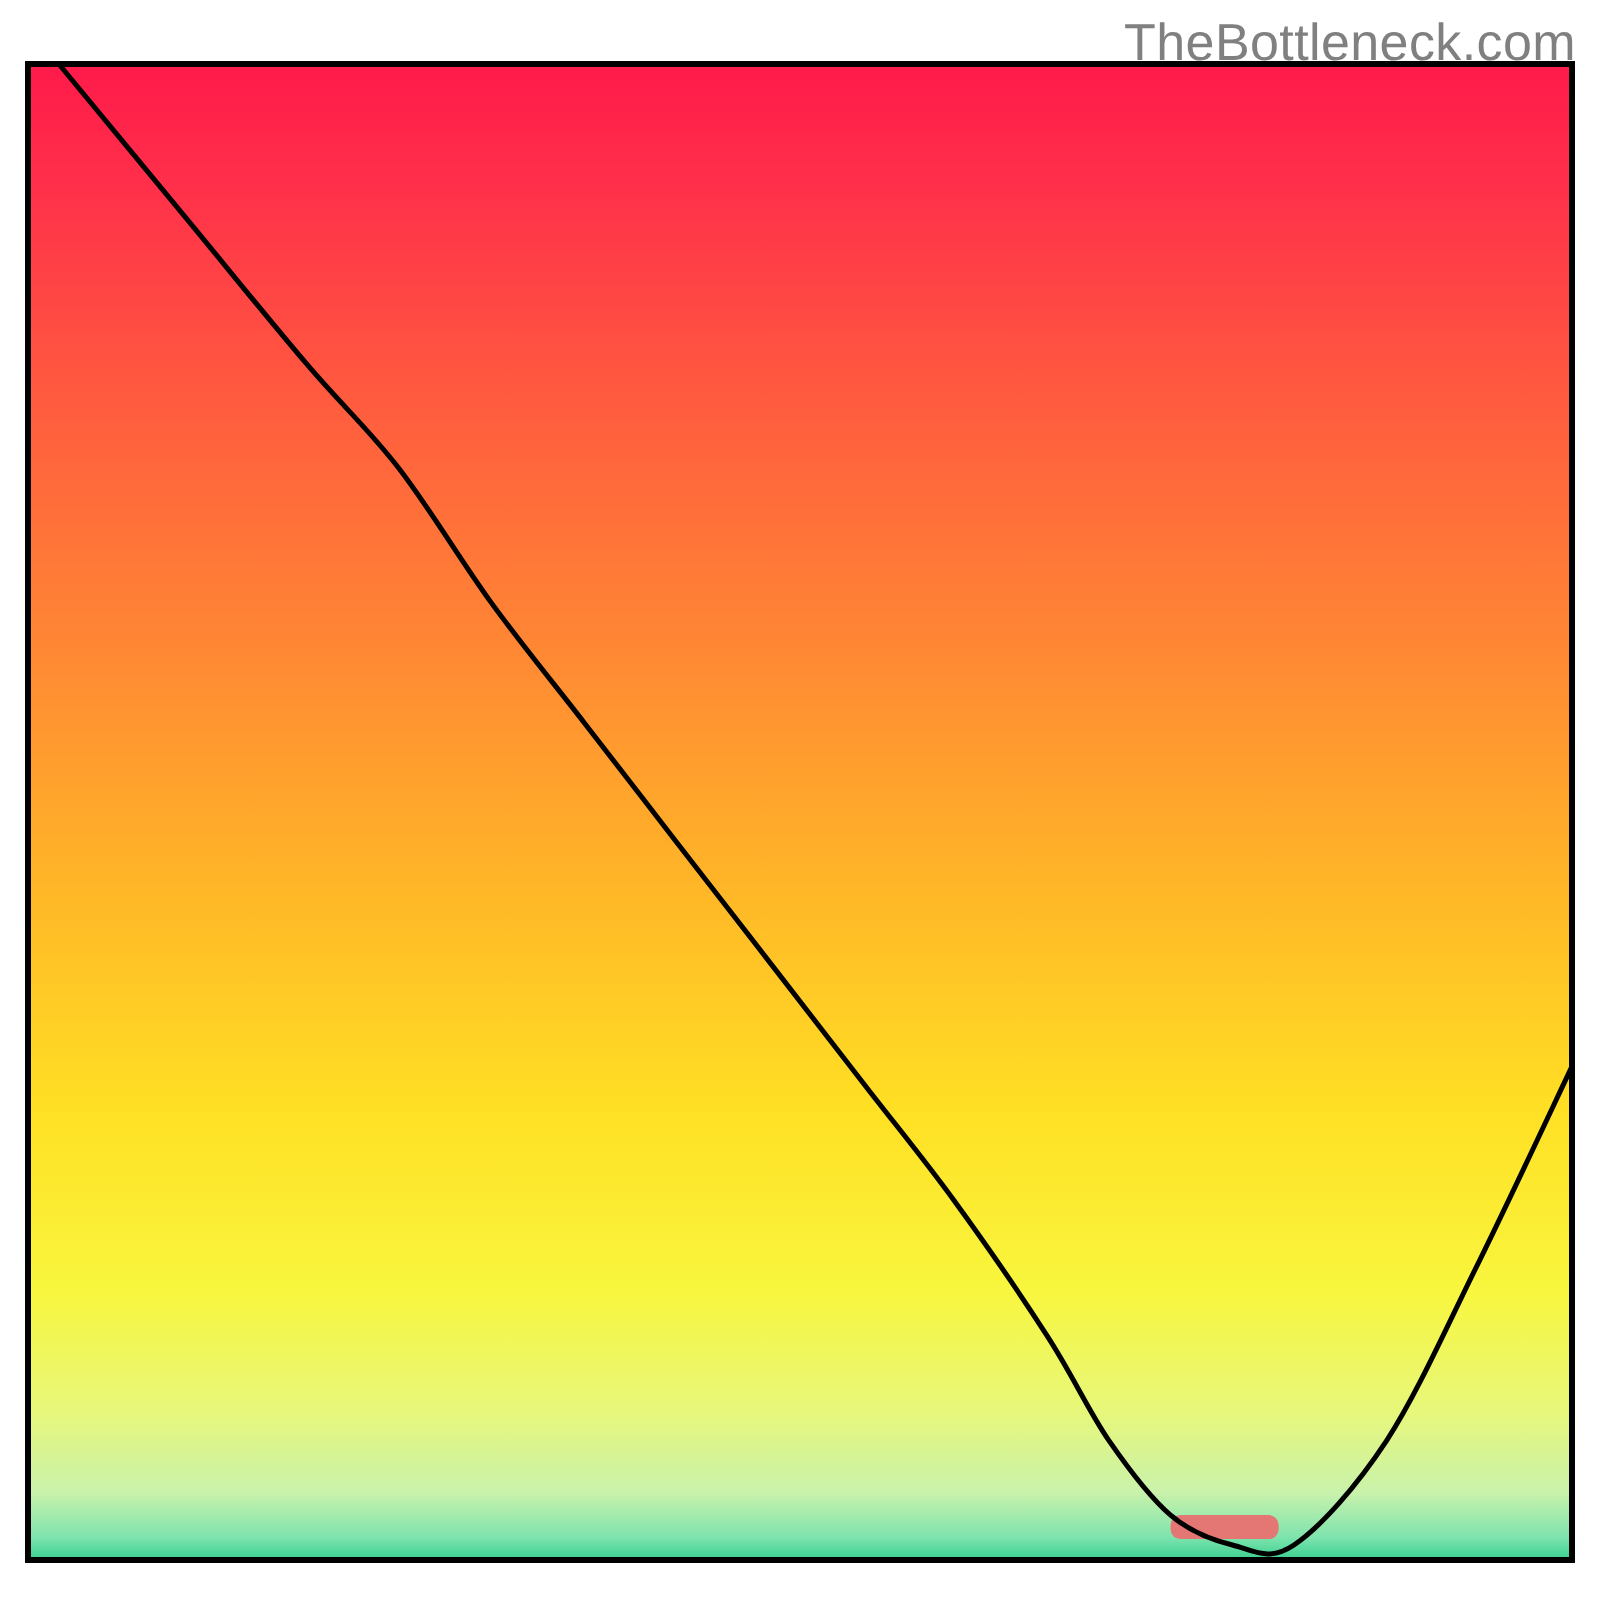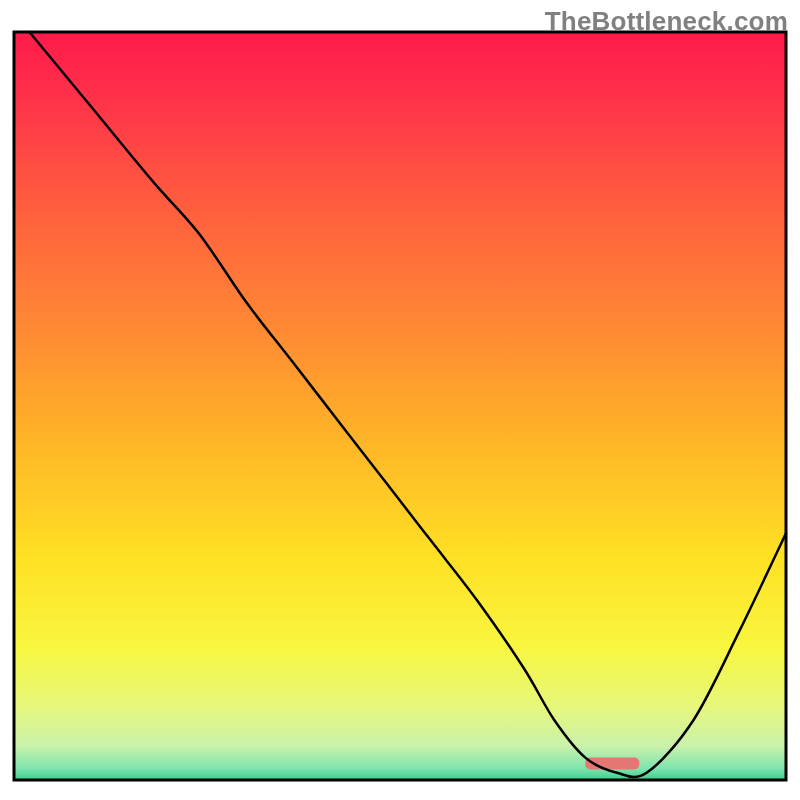--- a/index.html
+++ b/index.html
@@ -14,21 +14,21 @@
     position: relative;
     width: 800px;
     height: 800px;
   }
   .watermark {
     position: absolute;
     top: 6px;
     right: 12px;
     font-family: Arial, Helvetica, sans-serif;
     font-size: 26px;
-    font-weight: bold;
+    font-weight: normal;
     color: #808080;
     letter-spacing: 0.2px;
     z-index: 5;
   }
   svg.plot {
     position: absolute;
     left: 0;
     top: 0;
     width: 800px;
     height: 800px;

